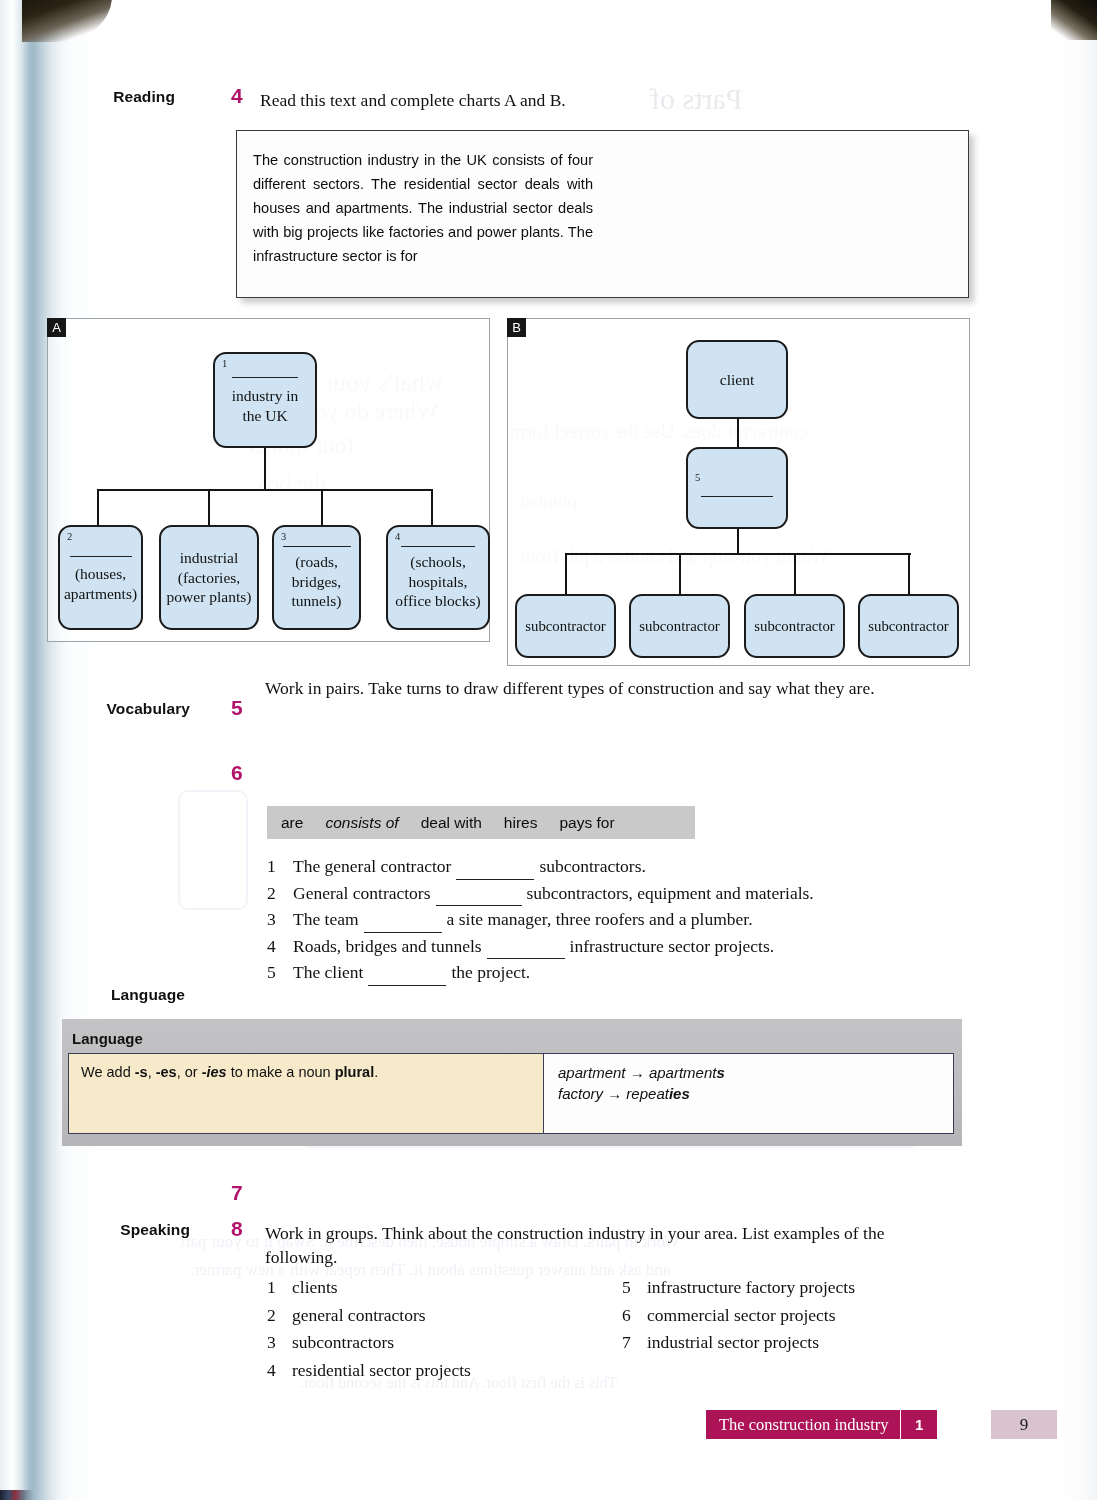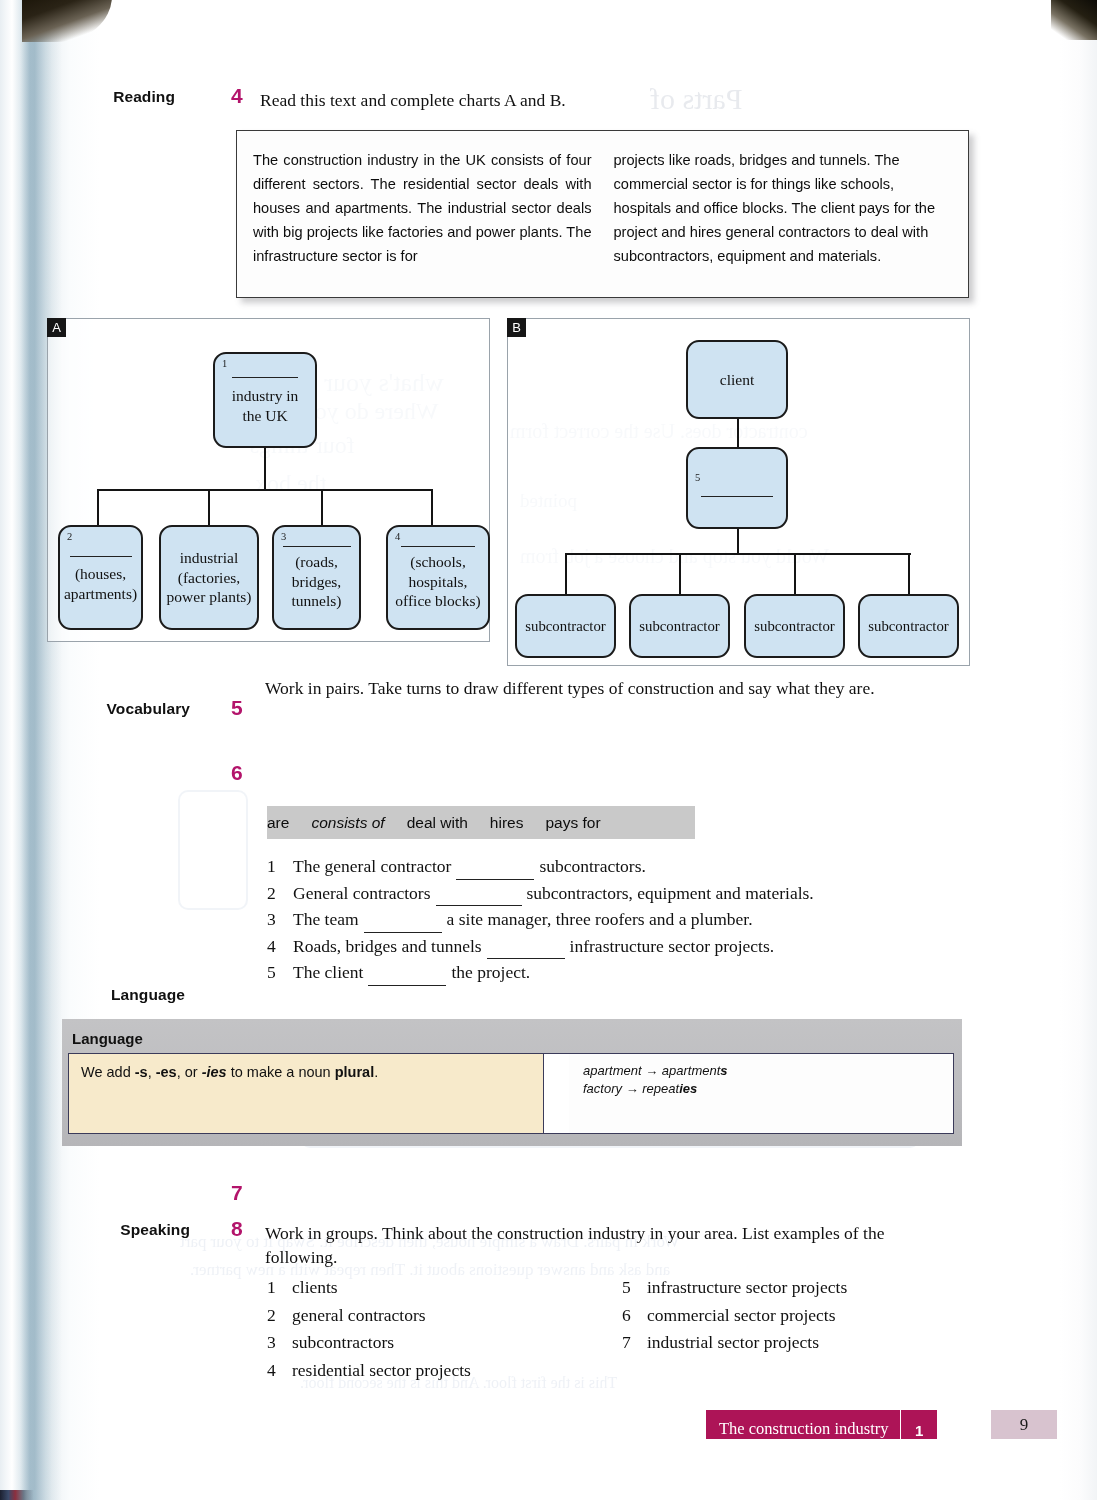--- a/index.html
+++ b/index.html
@@ -255,24 +255,23 @@
     font-size: 14.5px;
     color: #111;
     border-right: 1.6px solid #3b3b5a;
   }
   .plurals-right {
     flex: 1;
     background: #fdfdfd;
     padding: 8px 14px;
     font-family: "Liberation Sans", sans-serif;
     font-style: italic;
-    font-size: 13px;
+    font-size: 15px;
     color: #111;
     line-height: 1.42;
-    margin-left: 25px;
   }
   .plurals-right b { font-style: italic; }
 
   
   .two-col-list { position: absolute; }
   .tcl-row {
     display: flex;
     font-family: "Liberation Serif", serif;
     font-size: 17.5px;
     color: #111;
@@ -282,21 +281,21 @@
   .tcl-cell { width: 355px; display: flex; }
 
   
   .footer-banner {
     position: absolute;
     left: 706px; top: 1410px;
     height: 29px;
     background: #ad1457;
     color: #ffffff;
     display: flex;
-    align-items: flex-end;
+    align-items: center;
     font-family: "Liberation Serif", serif;
     font-size: 16.5px;
   }
   .footer-title { padding: 0 11px 0 13px; }
   .footer-sep { width: 1.6px; height: 29px; background: #ffffff; }
   .footer-chapter {
     width: 36px; text-align: center;
     font-family: "Liberation Sans", sans-serif;
     font-weight: bold; font-size: 15px;
   }
@@ -336,21 +335,20 @@
 
 <div class="content">
 
   <div class="sec-label" style="left:60px; top:88px; width:115px;">Reading</div>
   <div class="ex-num" style="left:231px; top:85px;">4</div>
   <div class="ex-text" style="left:260px; top:88px; width:640px;">Read this text and complete charts A and B.</div>
 
   <div class="read-box">
     <div class="read-cols">
       <div class="read-col">The construction industry in the UK consists of four different sectors. The residential sector deals with houses and apartments. The industrial sector deals with big projects like factories and power plants. The infrastructure sector is for</div>
-      <div class="read-col right">projects like roads, bridges and tunnels. The commercial sector is for things like schools, hospitals and office blocks. The client pays for the project and hires general contractors to deal with subcontractors, equipment and materials.</div>
     </div>
   </div>
 
   <div class="chart-panel" style="left:47px; top:318px; width:443px; height:324px;">
     <div class="chart-tag">A</div>
   </div>
 
   <div class="connector conn-v" style="left:264px; top:448px; height:43px;"></div>
   <div class="connector conn-h" style="left:97px; top:489px; width:336px;"></div>
   <div class="connector conn-v" style="left:97px; top:489px; height:36px;"></div>
@@ -429,21 +427,21 @@
     <span>subcontractor</span>
   </div>
 
   <div class="sec-label" style="left:60px; top:700px; width:130px;">Vocabulary</div>
   <div class="ex-num" style="left:231px; top:697px;">5</div>
   <div class="ex-text" style="left:265px; top:676px; width:685px;">Work in pairs. Take turns to draw different types of construction and say what they are.</div>
 
   <div class="ex-num" style="left:231px; top:762px;">6</div>
 
   <div class="word-bank" style="left:267px; top:806px; width:428px; height:33px;">
-    <span style="">are</span>
+    <span style="margin-left:14px;">are</span>
     <span style="margin-left:22px;font-style:italic;">consists of</span>
     <span style="margin-left:22px;">deal with</span>
     <span style="margin-left:22px;">hires</span>
     <span style="margin-left:22px;">pays for</span>
   </div>
 
   <div class="q-list" style="left:267px; top:853px;">
     <div class="q-row">
       <span class="q-n">1</span>
       <span>The general contractor</span>
@@ -506,21 +504,21 @@
   <div class="ex-text" style="left:265px; top:1221px; width:660px;">Work in groups. Think about the construction industry in your area. List examples of the following.</div>
 
   <div class="two-col-list" style="left:267px; top:1274px;">
     <div class="tcl-row">
       <div class="tcl-cell">
         <span class="tcl-n">1</span>
         <span>clients</span>
       </div>
       <div class="tcl-cell">
         <span class="tcl-n">5</span>
-        <span>infrastructure sector projects</span>
+        <span>infrastructure factory projects</span>
       </div>
     </div>
     <div class="tcl-row">
       <div class="tcl-cell">
         <span class="tcl-n">2</span>
         <span>general contractors</span>
       </div>
       <div class="tcl-cell">
         <span class="tcl-n">6</span>
         <span>commercial sector projects</span>

